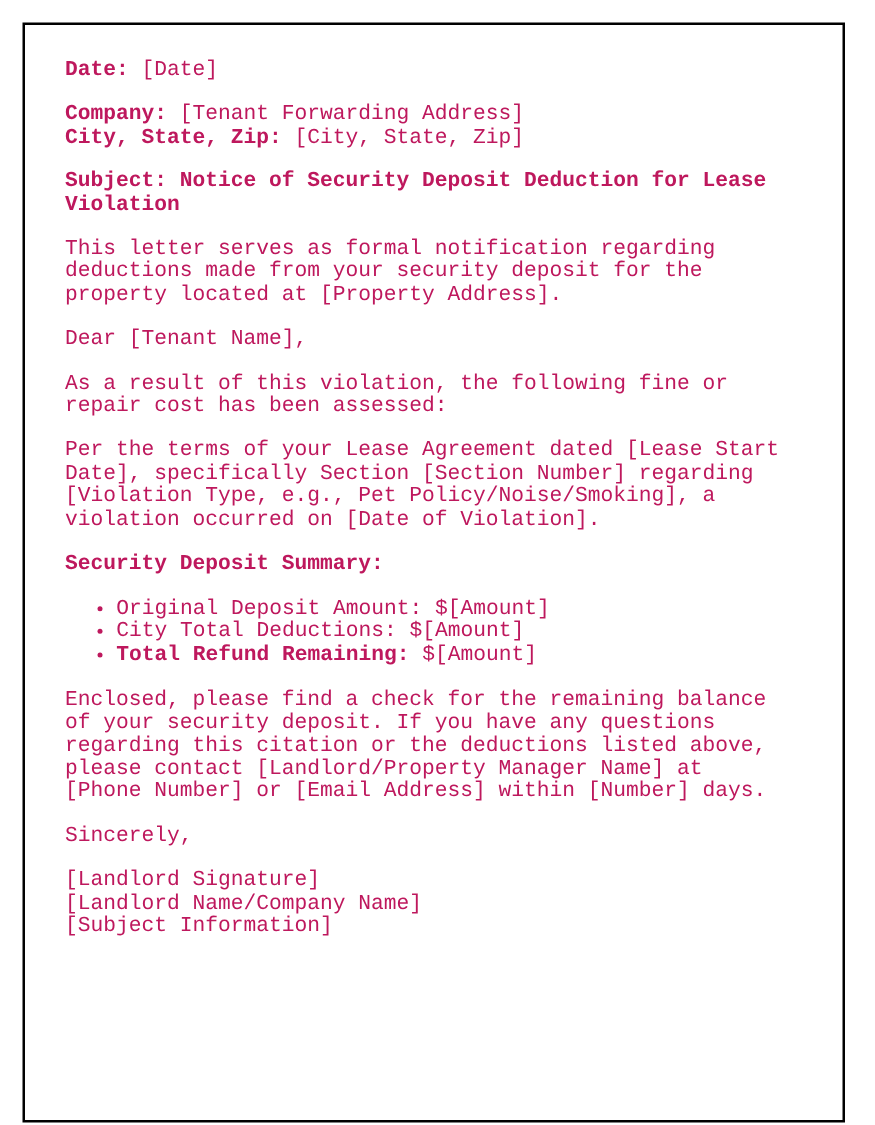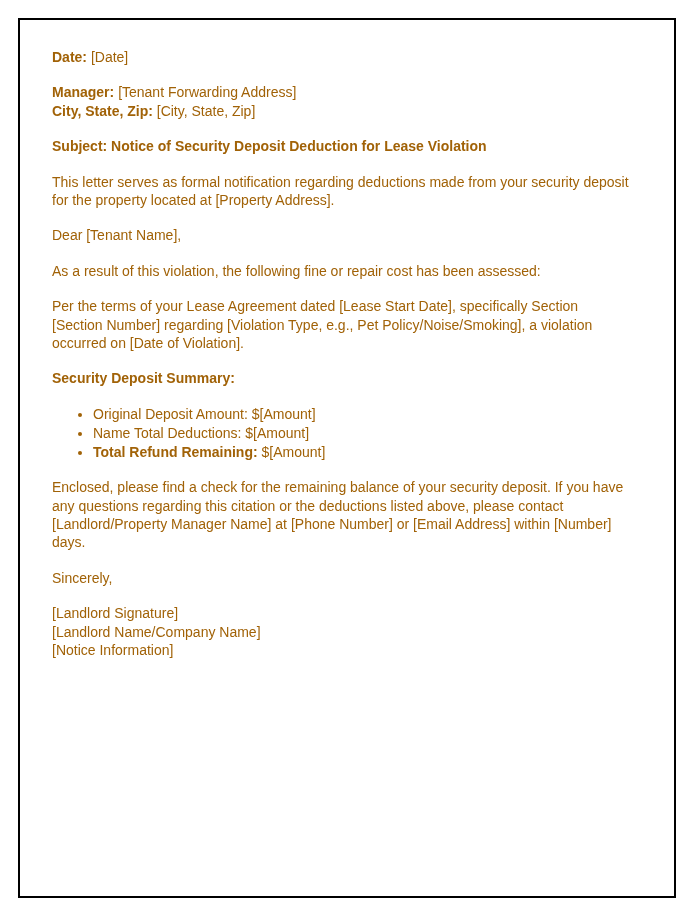--- a/index.html
+++ b/index.html
@@ -12,24 +12,24 @@
   }
   .page {
     position: absolute;
     left: 18px;
     top: 18px;
     right: 24px;
     bottom: 2px;
     border: 2px solid #000000;
     box-sizing: border-box;
     padding: 28px 42px 0 32px;
-    font-family: Liberation Sans, sans-serif;
-    font-size: 14px;
+    font-family: Liberation Mono, monospace;
+    font-size: 17px;
     line-height: 18.4px;
-    color: #a16207;
+    color: #be185d;
   }
   .block { margin: 0 0 17px 0; }
   .line { margin: 0; }
   strong, .bold { font-weight: bold; }
   ul {
     margin: 14px 0 17px 0;
     padding-left: 41px;
   }
   li { margin: 0 0 0.5px 0; }
   .subject { font-weight: bold; }
@@ -41,21 +41,21 @@
 
   <div class="block">
     <span class="line">
       <strong>Date:</strong>
       <span>[Date]</span>
     </span>
   </div>
 
   <div class="block">
     <div class="line">
-      <strong>Manager:</strong>
+      <strong>Company:</strong>
       <span>[Tenant Forwarding Address]</span>
     </div>
     <div class="line">
       <strong>City, State, Zip:</strong>
       <span>[City, State, Zip]</span>
     </div>
   </div>
 
   <div class="block subject">Subject: Notice of Security Deposit Deduction for Lease Violation</div>
 
@@ -69,32 +69,32 @@
 
 
   <div class="block bold">Security Deposit Summary:</div>
 
   <ul>
     <li>
       <span>Original Deposit Amount:</span>
       <span>$[Amount]</span>
     </li>
     <li>
-      <span>Name Total Deductions:</span>
+      <span>City Total Deductions:</span>
       <span>$[Amount]</span>
     </li>
     <li>
       <strong>Total Refund Remaining:</strong>
       <span>$[Amount]</span>
     </li>
   </ul>
 
   <div class="block">Enclosed, please find a check for the remaining balance of your security deposit. If you have any questions regarding this citation or the deductions listed above, please contact [Landlord/Property Manager Name] at [Phone Number] or [Email Address] within [Number] days.</div>
 
   <div class="block">Sincerely,</div>
 
   <div class="block">
     <div class="line">[Landlord Signature]</div>
     <div class="line">[Landlord Name/Company Name]</div>
-    <div class="line">[Notice Information]</div>
+    <div class="line">[Subject Information]</div>
   </div>
 
 </div>
 
 </body></html>

